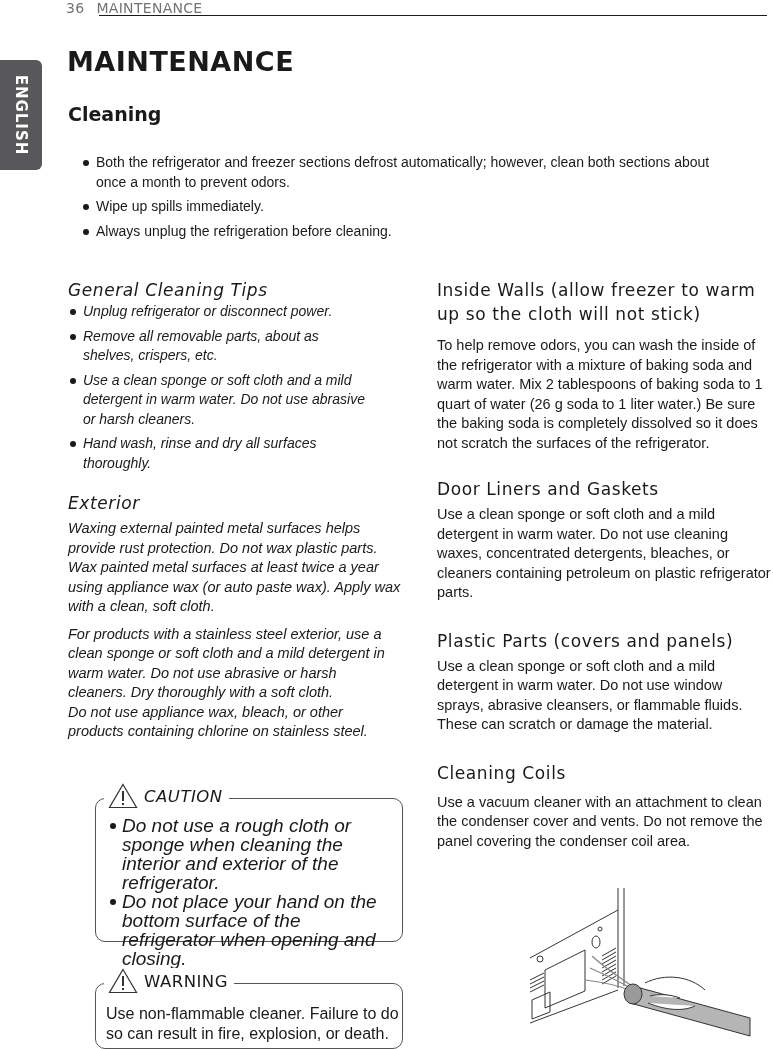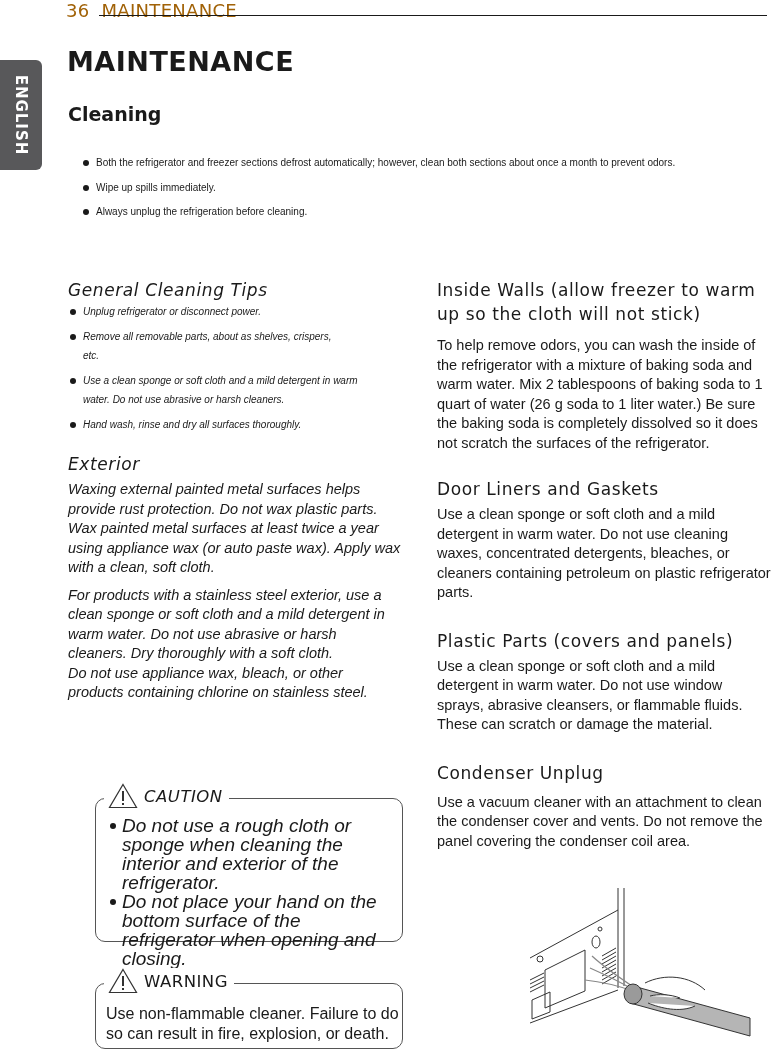--- a/index.html
+++ b/index.html
@@ -2,21 +2,21 @@
 <html><head>
   <meta charset="utf-8">
   <style>
     html, body { margin: 0; padding: 0; background: #ffffff; }
     body {
       width: 773px; height: 1049px; position: relative; overflow: hidden;
       font-family: "Liberation Sans", sans-serif; color: #1a1a1a;
     }
     .running-header {
       position: absolute; left: 66px; top: 0; height: 16px;
-      font-family: "DejaVu Sans", sans-serif; font-size: 18px; color: #a16207;
+      font-family: "DejaVu Sans", sans-serif; font-size: 14px; color: #737373;
       letter-spacing: 0.3px;
     }
     .running-header .pg { display: inline-block; margin-right: 12px; }
     .header-rule {
       position: absolute; left: 99px; right: 6px; top: 15px; height: 1px; background: #1a1a1a;
     }
     .lang-tab {
       position: absolute; left: 0; top: 60px; width: 42px; height: 110px;
       background: #58585a; border-radius: 0 6px 6px 0;
     }
@@ -29,21 +29,21 @@
     .page-title {
       position: absolute; left: 67px; top: 46px; margin: 0;
       font-family: "DejaVu Sans", sans-serif; font-weight: bold; font-size: 27px; letter-spacing: 0.5px;
     }
     .section-title {
       position: absolute; left: 68px; top: 103px; margin: 0;
       font-family: "DejaVu Sans", sans-serif; font-weight: bold; font-size: 19px;
     }
     ul.bullets { list-style: none; margin: 0; padding: 0; }
     ul.bullets li {
-      position: relative; padding-left: 15px; font-size: 10px; line-height: 19.5px; margin-bottom: 5px;
+      position: relative; padding-left: 15px; font-size: 14px; line-height: 19.5px; margin-bottom: 5px;
     }
     ul.bullets li::before {
       content: ""; position: absolute; left: 2px; top: 7px; width: 6px; height: 6px; border-radius: 50%; background: #1a1a1a;
     }
     .intro-list { position: absolute; left: 81px; top: 153px; width: 640px; }
     .col { position: absolute; }
     .col-left { left: 68px; top: 278px; width: 340px; font-style: italic; }
     .col-right { left: 437px; top: 278px; width: 336px; }
     .sub-h {
       margin: 0; font-family: "DejaVu Sans", sans-serif; font-weight: normal; font-size: 17px;
@@ -135,21 +135,21 @@
 <div class="col col-right">
   <h3 class="sub-h">Inside Walls (allow freezer to warm up so the cloth will not stick)</h3>
   <p class="body" style="margin-top:10px">To help remove odors, you can wash the inside of the refrigerator with a mixture of baking soda and warm water. Mix 2 tablespoons of baking soda to 1 quart of water (26 g soda to 1 liter water.) Be sure the baking soda is completely dissolved so it does not scratch the surfaces of the refrigerator.</p>
 
   <h3 class="sub-h" style="margin-top:24px">Door Liners and Gaskets</h3>
   <p class="body" style="margin-top:4px">Use a clean sponge or soft cloth and a mild detergent in warm water. Do not use cleaning waxes, concentrated detergents, bleaches, or cleaners containing petroleum on plastic refrigerator parts.</p>
 
   <h3 class="sub-h" style="margin-top:26px">Plastic Parts (covers and panels)</h3>
   <p class="body" style="margin-top:4px">Use a clean sponge or soft cloth and a mild detergent in warm water. Do not use window sprays, abrasive cleansers, or flammable fluids. These can scratch or damage the material.</p>
 
-  <h3 class="sub-h" style="margin-top:26px">Condenser Unplug</h3>
+  <h3 class="sub-h" style="margin-top:26px">Cleaning Coils</h3>
   <p class="body" style="margin-top:8px">Use a vacuum cleaner with an attachment to clean the condenser cover and vents. Do not remove the panel covering the condenser coil area.</p>
 </div>
 
 <svg class="illustration" viewBox="0 0 230 150">
   <g fill="none" stroke="#333" stroke-width="1">
 
     <line x1="88" y1="0" x2="88" y2="100"></line>
     <line x1="94" y1="0" x2="94" y2="98"></line>
 
     <path d="M0,70 L88,22"></path>

